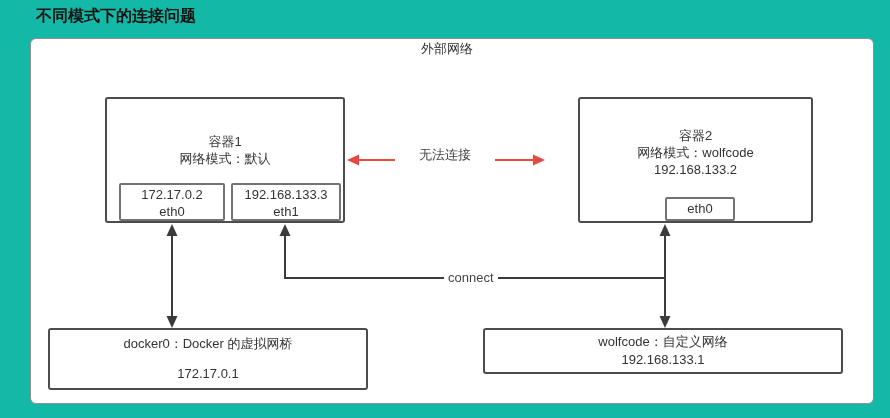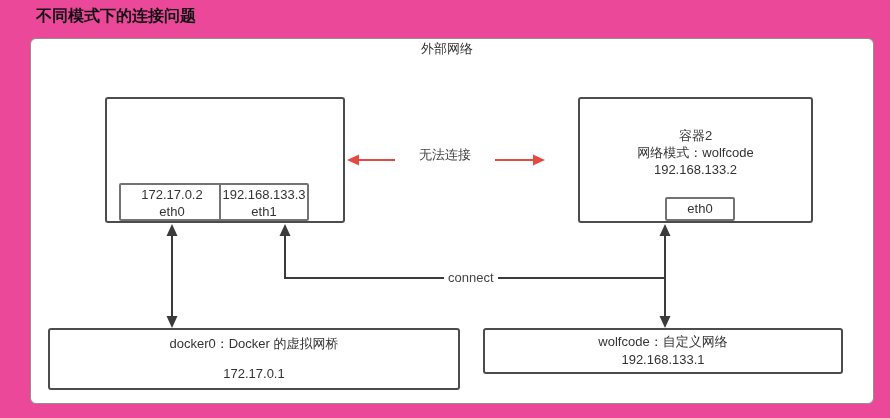--- a/index.html
+++ b/index.html
@@ -1,17 +1,17 @@
 <!DOCTYPE html>
 <html><head>
 <meta charset="utf-8">
 <style>
   html,body{margin:0;padding:0;background:#ffffff;}
   .page{
-    position:relative;width:890px;height:418px;background:#ec4899;
+    position:relative;width:890px;height:418px;background:#14b8a6;
     font-family:"Liberation Sans","DejaVu Sans",sans-serif;color:#333;
     overflow:hidden;
   }
   .title{
     position:absolute;left:36px;top:6px;font-size:16px;font-weight:bold;color:#111;
   }
   .outer-box{
     position:absolute;left:30px;top:38px;width:842px;height:364px;
     border:1.5px solid #8f8f8f;border-radius:6px;background:#ffffff;
   }
@@ -79,40 +79,44 @@
       <line x1="665" y1="235" x2="665" y2="317" stroke="#3b3b3b" stroke-width="2"></line>
       <polygon points="665,224 659.5,236 670.5,236" fill="#3b3b3b"></polygon>
       <polygon points="665,328 659.5,316 670.5,316" fill="#3b3b3b"></polygon>
     </g>
   </svg>
 
   <div class="no-connect-label">无法连接</div>
   <div class="wire-label" style="left:444px;top:270px;">connect</div>
 
   <div class="box" style="left:105px;top:97px;width:240px;height:126px;">
+    <div class="centered-text" style="top:34px;">
+      <div>容器1</div>
+      <div>网络模式：默认</div>
+    </div>
     <div class="iface-box" style="left:12px;width:106px;height:38px;">
       <div>172.17.0.2</div>
       <div>eth0</div>
     </div>
-    <div class="iface-box" style="left:112px;width:90px;height:38px;">
+    <div class="iface-box" style="left:124px;width:110px;height:38px;">
       <div>192.168.133.3</div>
       <div>eth1</div>
     </div>
   </div>
 
   <div class="box" style="left:545px;top:97px;width:235px;height:126px;margin-left:33px;">
     <div class="centered-text" style="top:28px;">
       <div>容器2</div>
       <div>网络模式：wolfcode</div>
       <div>192.168.133.2</div>
     </div>
     <div class="iface-box" style="left:85px;width:70px;height:24px;">eth0</div>
   </div>
 
-  <div class="box net-box" style="left:48px;top:328px;width:412px;height:62px;gap:12px;">
+  <div class="box net-box" style="left:48px;top:328px;width:320px;height:62px;gap:12px;">
     <div>docker0：Docker 的虚拟网桥</div>
     <div>172.17.0.1</div>
   </div>
 
   <div class="box net-box" style="left:483px;top:328px;width:360px;height:46px;">
     <div>wolfcode：自定义网络</div>
     <div>192.168.133.1</div>
   </div>
 
 </div>

